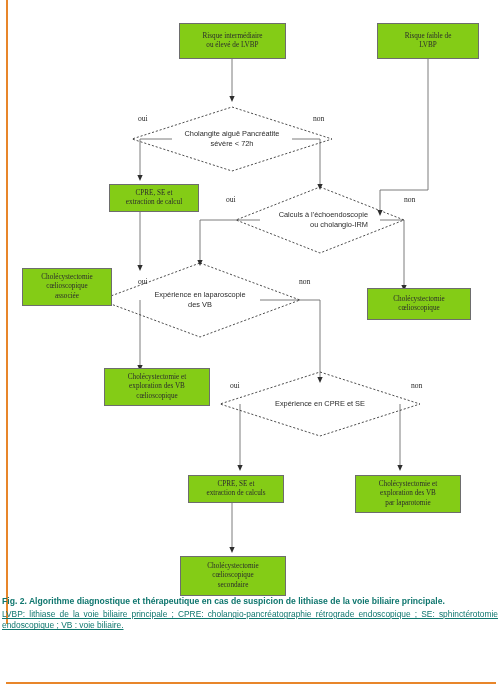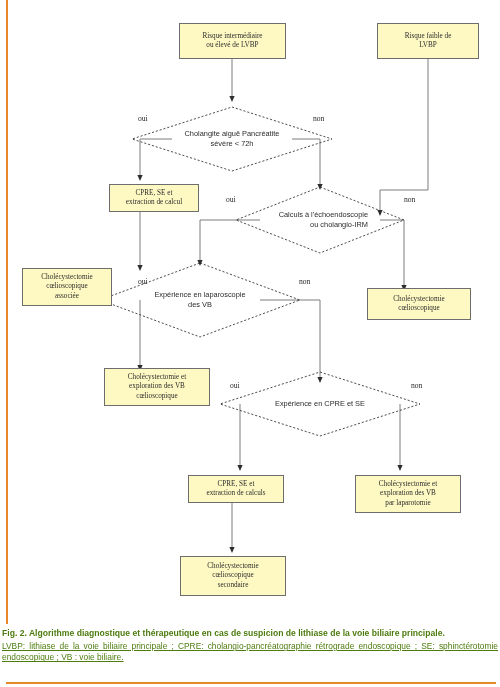--- a/index.html
+++ b/index.html
@@ -59,21 +59,21 @@
     box-sizing: border-box;
     display: flex;
     align-items: center;
     justify-content: center;
     text-align: center;
     color: #2c2c2c;
   }
 
   .box {
     border: 1px solid #6d6d6d;
-    background: #fef9c3;
+    background: #84cc16;
     font-size: 7.2px;
     line-height: 1.32;
     padding: 2px 3px;
     font-family: "Liberation Serif", serif;
   }
   .box .l1 { display:block; }
 
   
   .diamond-label {
     position: absolute;
@@ -95,23 +95,23 @@
     color: #1f1f1f;
     font-family: "Liberation Serif", serif;
     white-space: nowrap;
     text-align: right;
   }
 
   
   #caption {
     position: absolute;
     left: 2px;
-    top: 628px;
+    top: 596px;
     width: 496px;
-    color: #4d7c0f;
+    color: #0f766e;
     font-family: "Liberation Sans", sans-serif;
   }
   #caption .title {
     font-weight: bold;
     font-size: 8.6px;
     line-height: 1.30;
     text-align: justify;
     margin: 0 0 2px 0;
   }
   #caption .legend {

